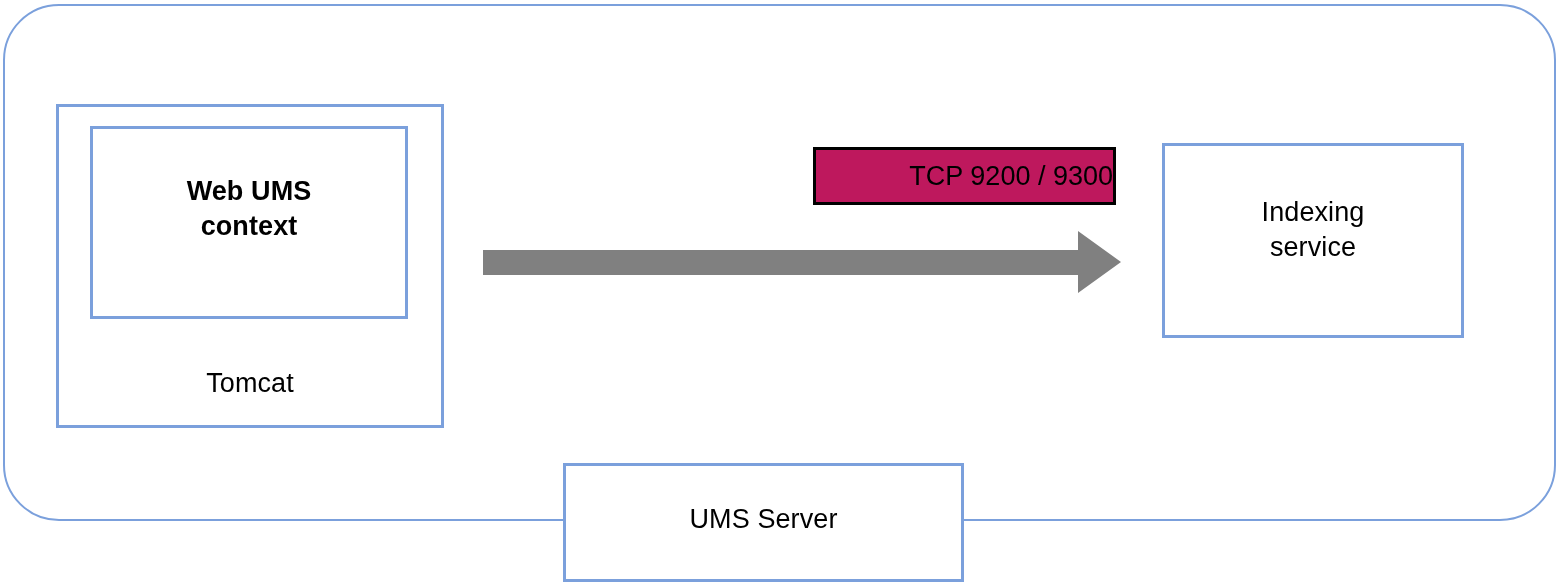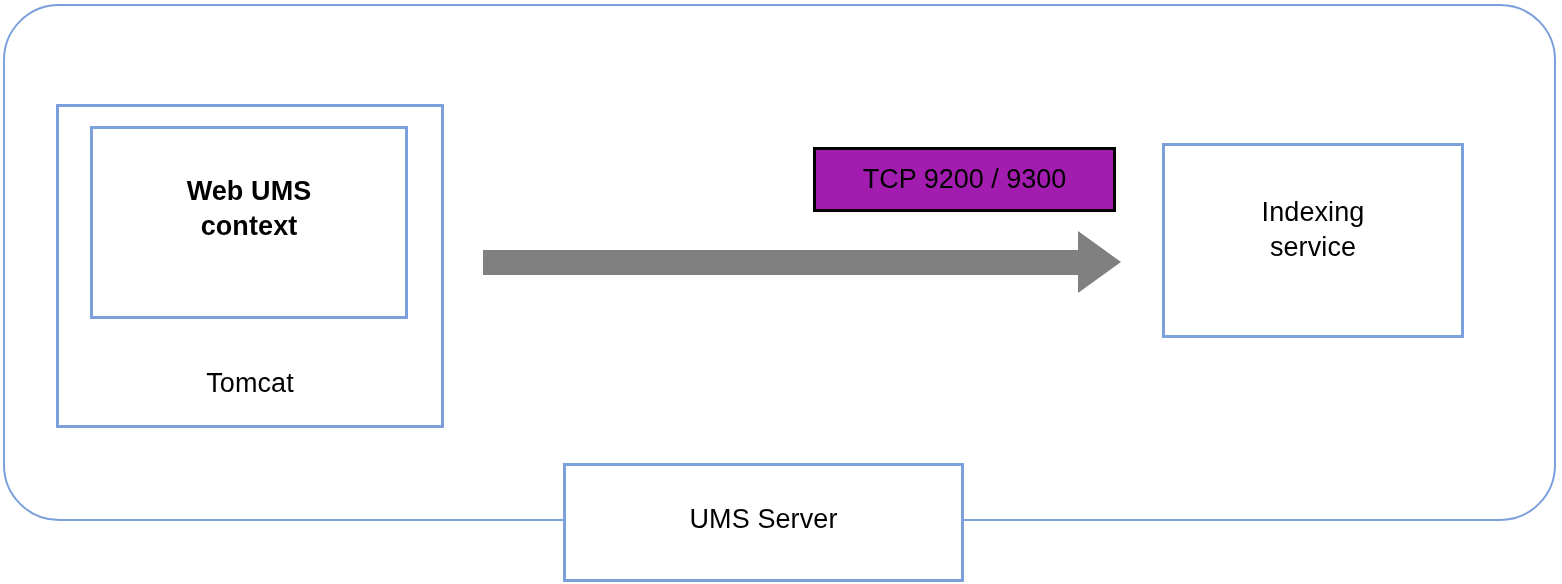--- a/index.html
+++ b/index.html
@@ -83,27 +83,27 @@
     line-height: 1.28;
     letter-spacing: 0.1px;
     white-space: pre-line;
   }
 
   
   .callout-box {
     left: 813px;
     top: 147px;
     width: 303px;
-    height: 65px;
+    height: 58px;
     box-sizing: border-box;
     border: 3px solid #000000;
-    background: #a21caf;
+    background: #be185d;
     display: flex;
     align-items: center;
-    justify-content: center;
+    justify-content: flex-end;
   }
   .callout-label {
     font-size: 27px;
     color: #000000;
     white-space: nowrap;
   }
 
   
   .block-arrow {
     left: 483px;

